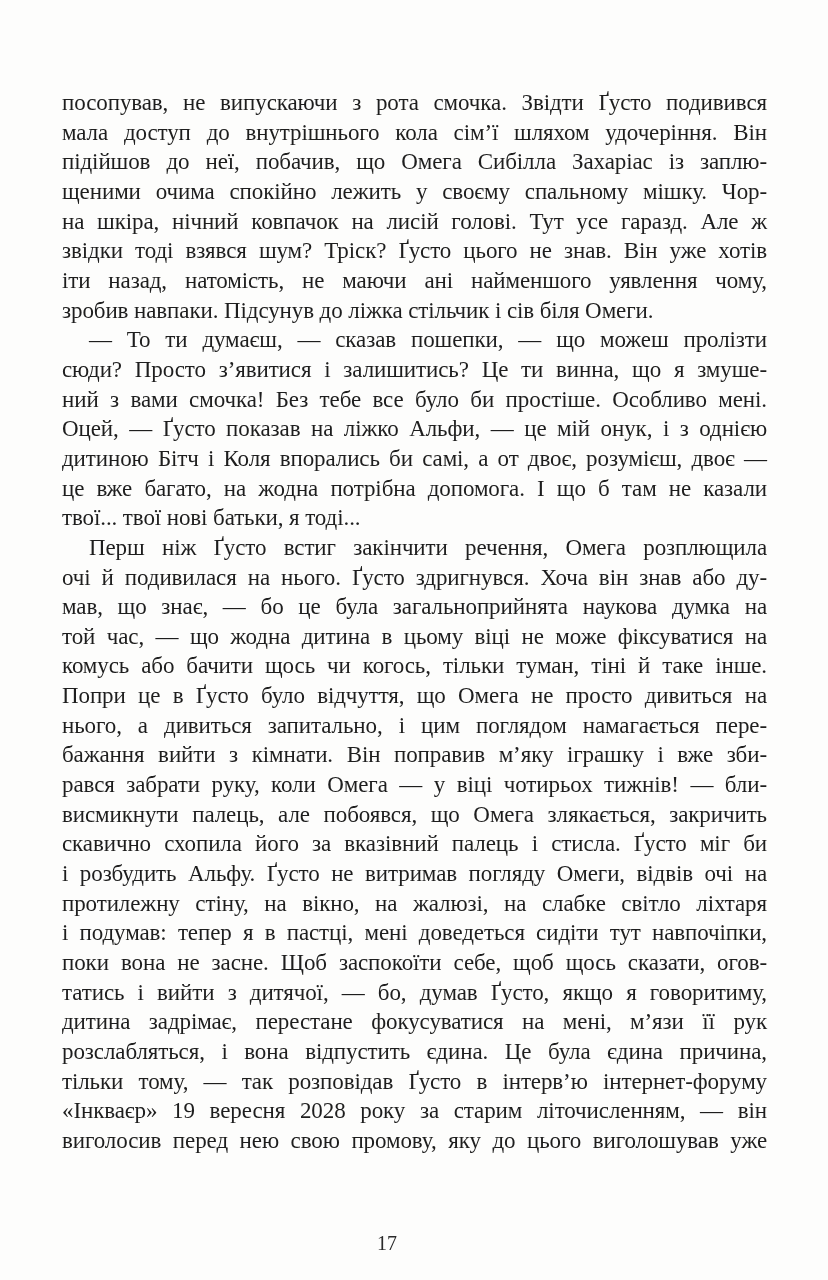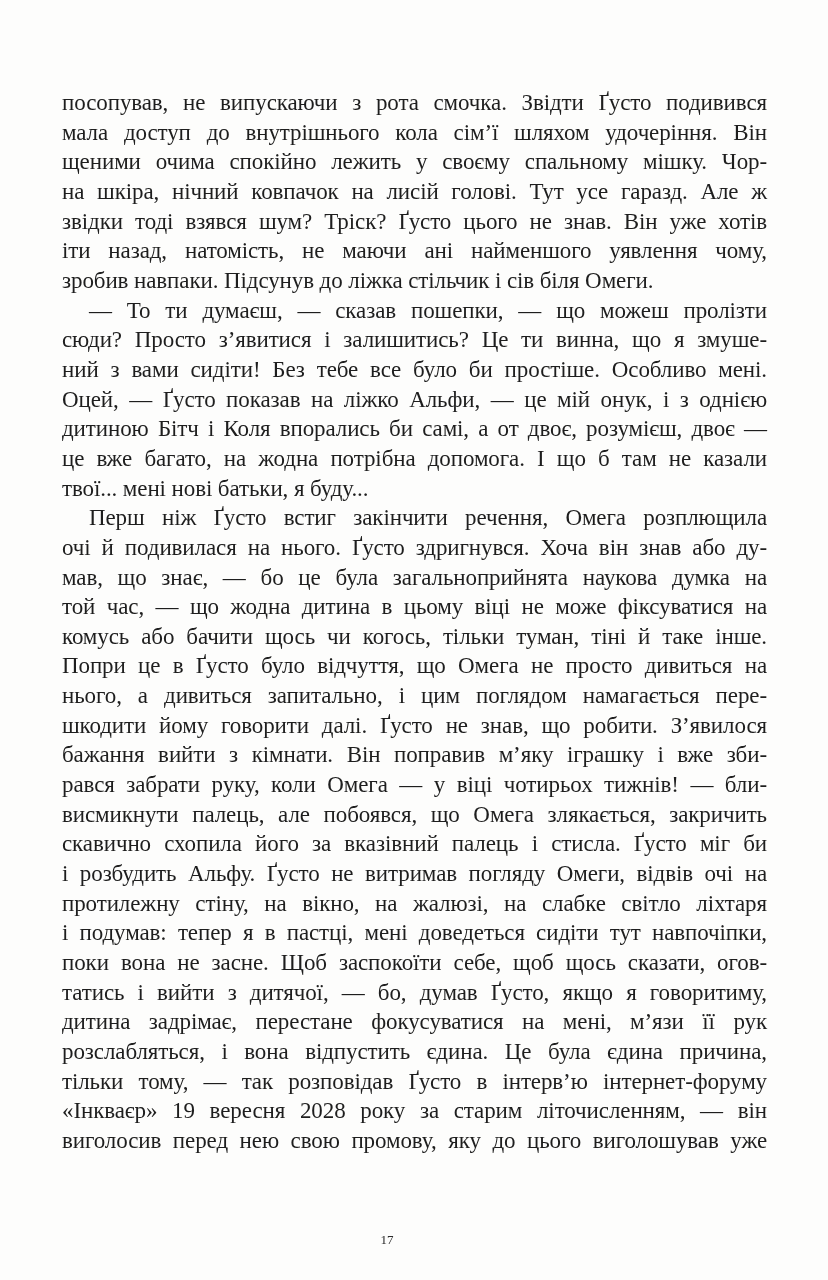--- a/index.html
+++ b/index.html
@@ -36,51 +36,51 @@
   }
   .line.indent {
     text-indent: 27px;
   }
   .page-number {
     position: absolute;
     left: 62px;
     top: 1232px;
     width: 650px;
     text-align: center;
-    font-size: 13px;
+    font-size: 20px;
     color: #2a2a2a;
   }
 </style>
 </head>
 <body>
 
 <div class="page">
   <div class="text-block" id="text-block">
       <div class="line">посопував, не випускаючи з рота смочка. Звідти Ґусто подивився</div>
       <div class="line">мала доступ до внутрішнього кола сім’ї шляхом удочеріння. Він</div>
+      <div class="line">підійшов до неї, побачив, що Омега Сибілла Захаріас із заплю-</div>
       <div class="line">щеними очима спокійно лежить у своєму спальному мішку. Чор-</div>
       <div class="line">на шкіра, нічний ковпачок на лисій голові. Тут усе гаразд. Але ж</div>
       <div class="line">звідки тоді взявся шум? Тріск? Ґусто цього не знав. Він уже хотів</div>
       <div class="line">іти назад, натомість, не маючи ані найменшого уявлення чому,</div>
       <div class="line last">зробив навпаки. Підсунув до ліжка стільчик і сів біля Омеги.</div>
       <div class="line indent">— То ти думаєш, — сказав пошепки, — що можеш пролізти</div>
       <div class="line">сюди? Просто з’явитися і залишитись? Це ти винна, що я змуше-</div>
-      <div class="line">ний з вами сидіти! Без тебе все було би простіше. Особливо мені.</div>
+      <div class="line">ний з вами смочка! Без тебе все було би простіше. Особливо мені.</div>
       <div class="line">Оцей, — Ґусто показав на ліжко Альфи, — це мій онук, і з однією</div>
       <div class="line">дитиною Бітч і Коля впорались би самі, а от двоє, розумієш, двоє —</div>
       <div class="line">це вже багато, на жодна потрібна допомога. І що б там не казали</div>
-      <div class="line last">твої... мені нові батьки, я буду...</div>
+      <div class="line last">твої... твої нові батьки, я тоді...</div>
       <div class="line indent">Перш ніж Ґусто встиг закінчити речення, Омега розплющила</div>
       <div class="line">очі й подивилася на нього. Ґусто здригнувся. Хоча він знав або ду-</div>
       <div class="line">мав, що знає, — бо це була загальноприйнята наукова думка на</div>
       <div class="line">той час, — що жодна дитина в цьому віці не може фіксуватися на</div>
       <div class="line">комусь або бачити щось чи когось, тільки туман, тіні й таке інше.</div>
       <div class="line">Попри це в Ґусто було відчуття, що Омега не просто дивиться на</div>
       <div class="line">нього, а дивиться запитально, і цим поглядом намагається пере-</div>
-      <div class="line">шкодити йому говорити далі. Ґусто не знав, що робити. З’явилося</div>
       <div class="line">бажання вийти з кімнати. Він поправив м’яку іграшку і вже зби-</div>
       <div class="line">рався забрати руку, коли Омега — у віці чотирьох тижнів! — бли-</div>
       <div class="line">висмикнути палець, але побоявся, що Омега злякається, закричить</div>
       <div class="line">скавично схопила його за вказівний палець і стисла. Ґусто міг би</div>
       <div class="line">і розбудить Альфу. Ґусто не витримав погляду Омеги, відвів очі на</div>
       <div class="line">протилежну стіну, на вікно, на жалюзі, на слабке світло ліхтаря</div>
       <div class="line">і подумав: тепер я в пастці, мені доведеться сидіти тут навпочіпки,</div>
       <div class="line">поки вона не засне. Щоб заспокоїти себе, щоб щось сказати, огов-</div>
       <div class="line">татись і вийти з дитячої, — бо, думав Ґусто, якщо я говоритиму,</div>
       <div class="line">дитина задрімає, перестане фокусуватися на мені, м’язи її рук</div>

